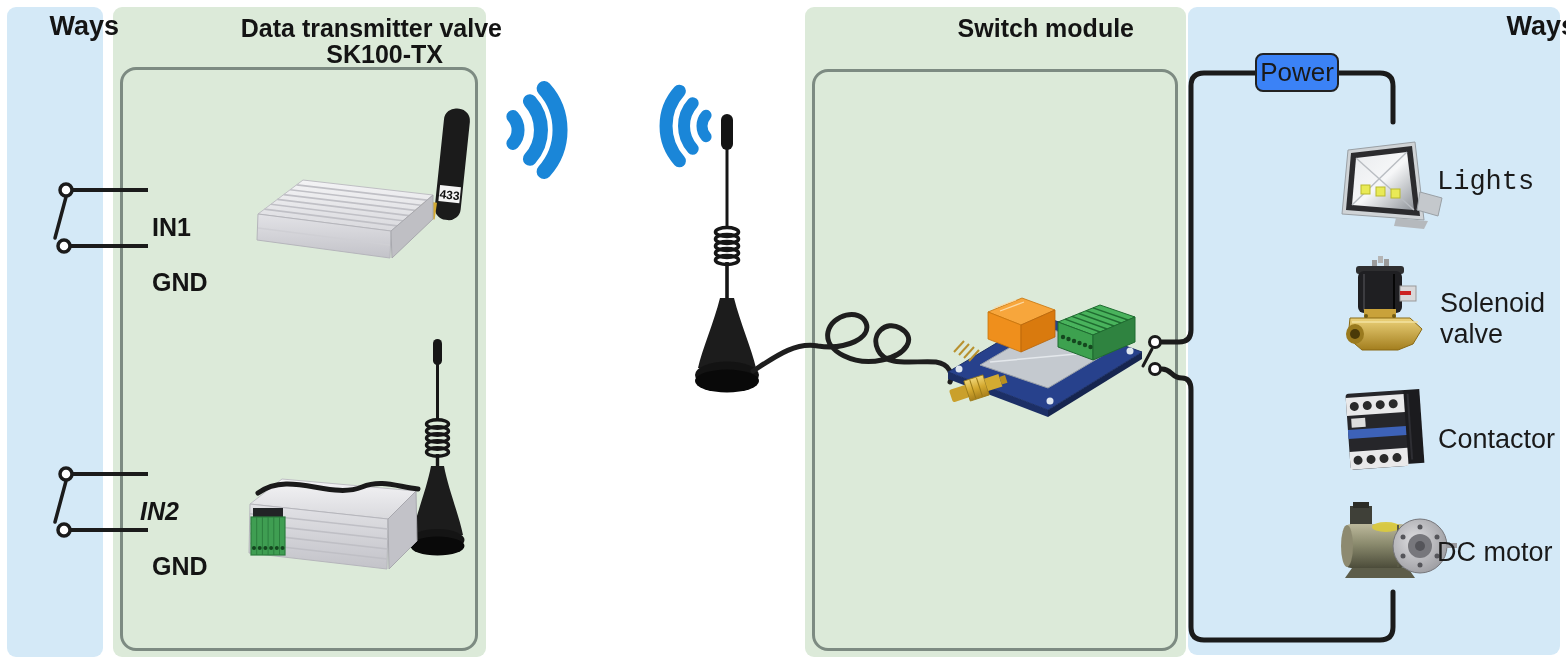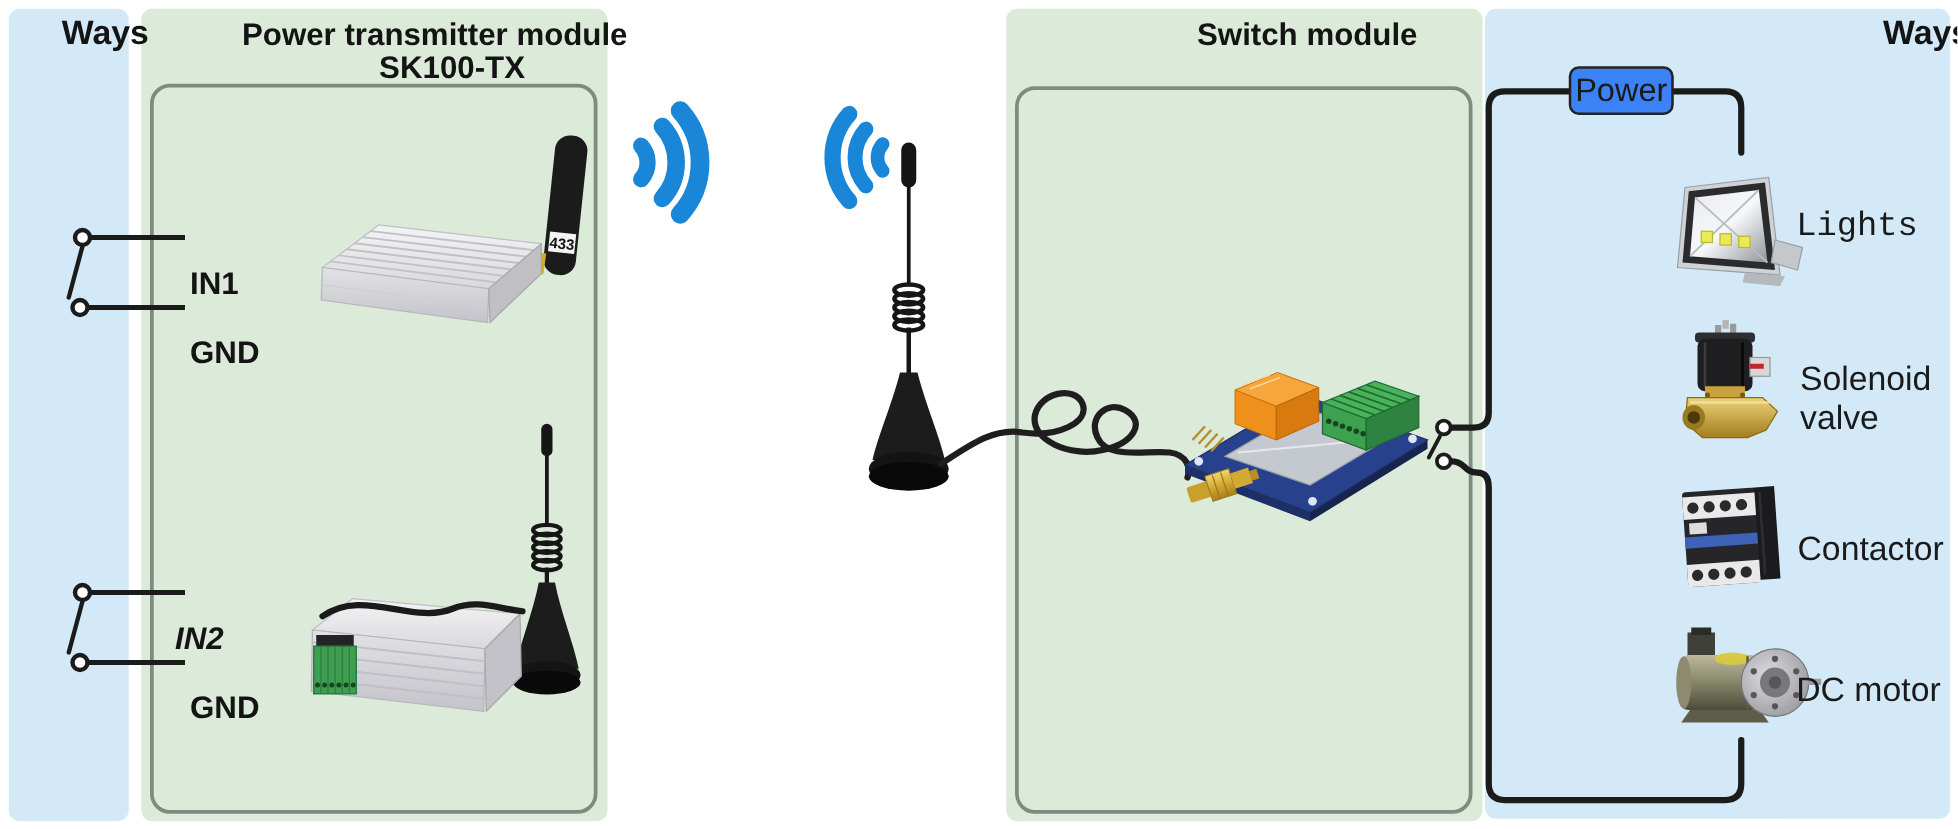--- a/index.html
+++ b/index.html
@@ -26,22 +26,22 @@
 
   <div class="panel blue" style="left:7px;top:7px;width:96px;height:650px;"></div>
   <div class="panel green" style="left:113px;top:7px;width:373px;height:650px;"></div>
   <div class="panel green" style="left:805px;top:7px;width:381px;height:650px;"></div>
   <div class="panel blue" style="left:1188px;top:7px;width:372px;height:648px;"></div>
 
   <div class="inner-box" style="left:120px;top:67px;width:352px;height:578px;"></div>
   <div class="inner-box" style="left:812px;top:69px;width:360px;height:576px;"></div>
 
   <div class="panel-title ways lbl" style="left:7px;top:13px;width:96px;">Ways</div>
-  <div class="panel-title lbl" style="left:113px;top:15px;width:373px;">Power transmitter module</div>
-  <div class="panel-title lbl" style="left:97px;top:41px;width:307px;">SK100-TX</div>
+  <div class="panel-title lbl" style="left:113px;top:15px;width:373px;">Data transmitter valve</div>
+  <div class="panel-title lbl" style="left:120px;top:41px;width:307px;">SK100-TX</div>
   <div class="panel-title lbl" style="left:805px;top:15px;width:313px;">Switch module</div>
   <div class="panel-title ways lbl" style="left:1188px;top:13px;width:372px;">Ways</div>
 
   <svg class="overlay" width="1566" height="663" viewBox="0 0 1566 663">
     <defs>
       <linearGradient id="alTop" x1="0" y1="0" x2="0" y2="1">
         <stop offset="0" stop-color="#f4f4f6"></stop>
           <stop offset="1" stop-color="#d9d9dd"></stop>
       </linearGradient>
       <linearGradient id="alFront" x1="0" y1="0" x2="0" y2="1">

